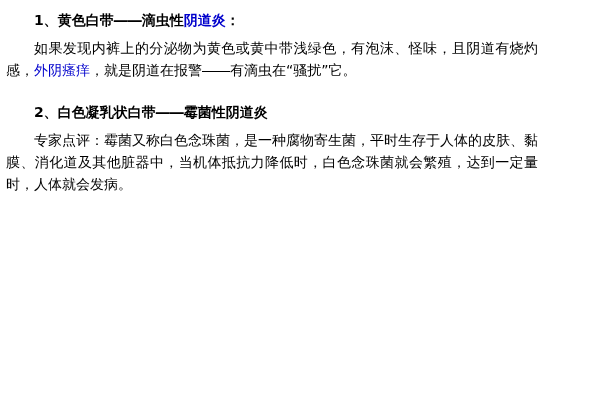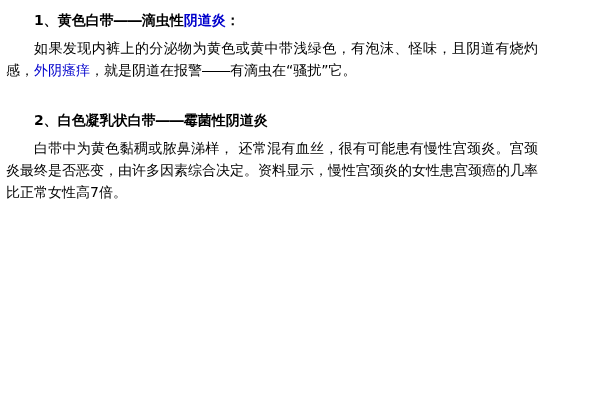--- a/index.html
+++ b/index.html
@@ -23,39 +23,39 @@
   .para {
     margin: 0 8px 15px 0;
     text-indent: 2em;
   }
   .heading {
     font-weight: bold;
     margin: 0 0 6px 0;
     text-indent: 2em;
   }
   .section + .section .heading {
-    margin-top: 28px;
+    margin-top: 20px;
   }
   .link {
     color: #0000cc;
     text-decoration: none;
     cursor: pointer;
   }
 </style>
 </head>
 <body>
 
 <div class="doc">
 
   <div class="section">
     <p class="heading"><span>1、黄色白带――滴虫性</span><a class="link">阴道炎</a><span>：</span></p>
     <p class="para"><span>如果发现内裤上的分泌物为黄色或黄中带浅绿色，有泡沫、怪味，且阴道有烧灼感，</span><a class="link">外阴瘙痒</a><span>，就是阴道在报警――有滴虫在“骚扰”它。</span></p>
   </div>
 
   <div class="section">
     <p class="heading"><span>2、白色凝乳状白带――霉菌性阴道炎</span></p>
+    <p class="para"><span>专家点评：霉菌又称白色念珠菌，是一种腐物寄生菌，平时生存于人体的皮肤、黏膜、消化道及其他脏器中，当机体抵抗力降低时，白色念珠菌就会繁殖，达到一定量时，人体就会发病。</span></p>
   </div>
 
   <div class="section">
-    <p class="para"><span>白带中为黄色黏稠或脓鼻涕样， 还常混有血丝，很有可能患有慢性宫颈炎。宫颈炎最终是否恶变，由许多因素综合决定。资料显示，慢性宫颈炎的女性患宫颈癌的几率比正常女性高7倍。</span></p>
   </div>
 
 </div>
 
 </body></html>

